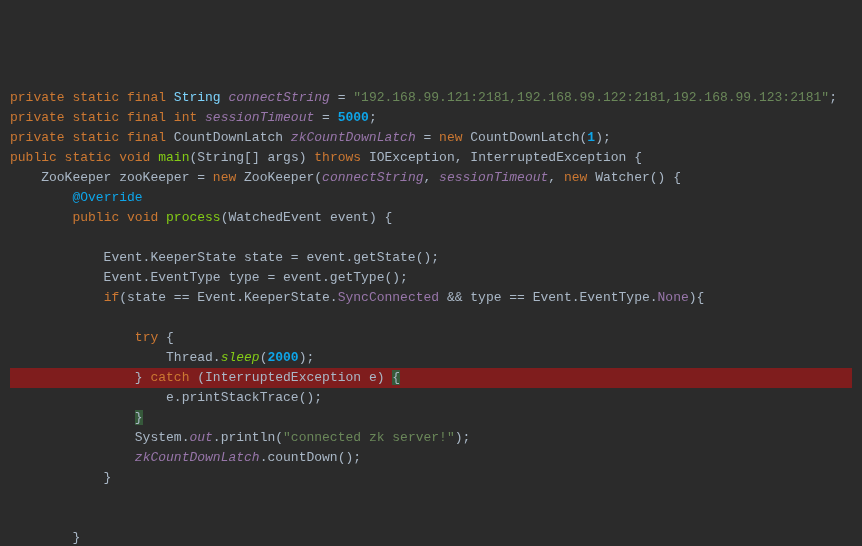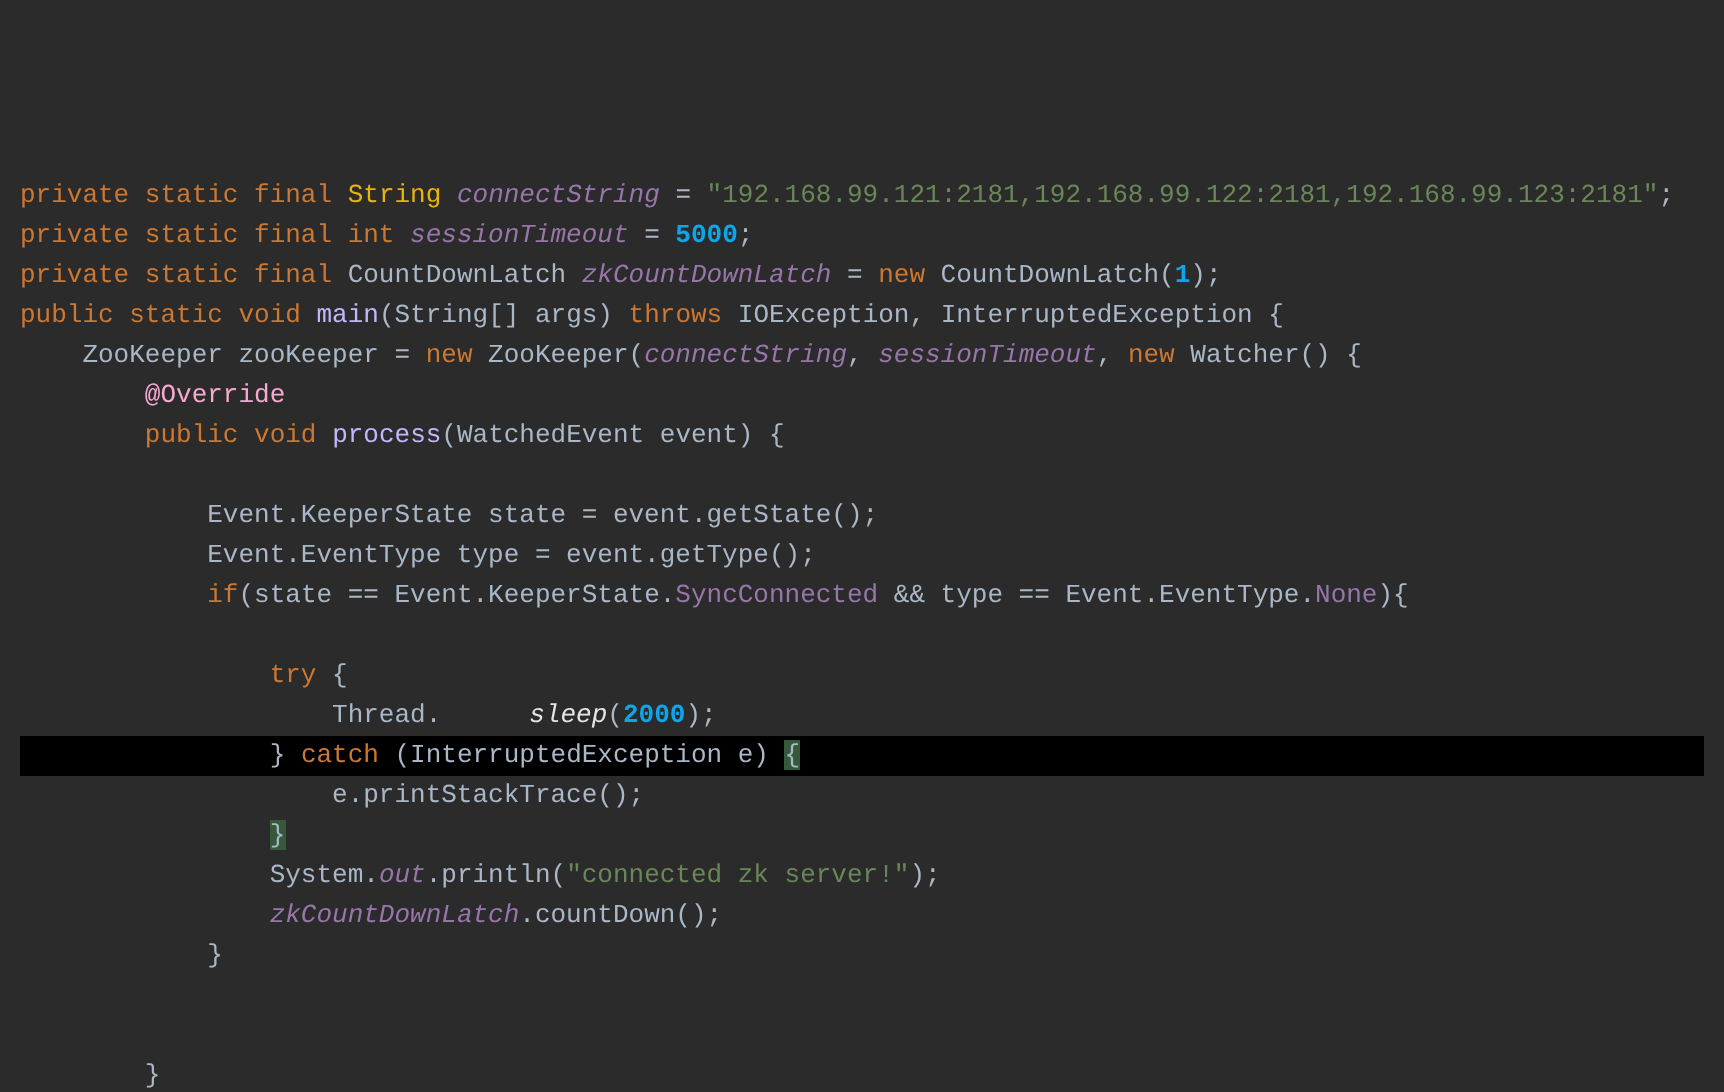--- a/index.html
+++ b/index.html
@@ -15,33 +15,33 @@
       color: #a9b7c6;
       padding: 8px 10px;
       white-space: pre;
       overflow: hidden;
     }
     .line {
       height: 20px;
       display: block;
     }
     .line.highlight {
-      background-color: #000000;
+      background-color: #7f1d1d;
     }
     .kw-modifier { color: #cc7832; }
-    .kw-type { color: #eab308; text-align: right; }
+    .kw-type { color: #7dd3fc; text-align: right; }
     .field-static { color: #9876aa; font-style: italic; text-align: right; }
     .string { color: #6a8759; }
     .number { color: #0ea5e9; font-weight: bold; }
-    .method-decl { color: #c4b5fd; margin-top: 40px; }
-    .annotation { color: #f9a8d4; }
+    .method-decl { color: #84cc16; margin-top: 40px; }
+    .annotation { color: #0ea5e9; }
     .punct { color: #a9b7c6; }
     .enum-const { color: #9876aa; }
     .hl-brace { background-color: #36593b; color: #a9b7c6; }
-    .static-call { color: #e5e5e5; font-style: italic; margin-left: 44px; }
+    .static-call { color: #84cc16; font-style: italic; }
   </style>
 </head>
 <body>
 
 
 
 <div><span class="line"><span class="kw-modifier">private static final</span><span> </span><span class="kw-type">String</span><span> </span><span class="field-static">connectString</span><span class="punct"> = </span><span class="string">"192.168.99.121:2181,192.168.99.122:2181,192.168.99.123:2181"</span><span class="punct">;</span></span><span class="line"><span class="kw-modifier">private static final int</span><span> </span><span class="field-static">sessionTimeout</span><span class="punct"> = </span><span class="number">5000</span><span class="punct">;</span></span><span class="line"><span class="kw-modifier">private static final</span><span> CountDownLatch </span><span class="field-static">zkCountDownLatch</span><span class="punct"> = </span><span class="kw-modifier">new</span><span> CountDownLatch(</span><span class="number">1</span><span class="punct">);</span></span><span class="line"><span class="kw-modifier">public static void</span><span> </span><span class="method-decl">main</span><span>(String[] args) </span><span class="kw-modifier">throws</span><span> IOException, InterruptedException {</span></span><span class="line"><span>    ZooKeeper zooKeeper = </span><span class="kw-modifier">new</span><span> ZooKeeper(</span><span class="field-static">connectString</span><span>, </span><span class="field-static">sessionTimeout</span><span>, </span><span class="kw-modifier">new</span><span> Watcher() {</span></span><span class="line"><span>        </span><span class="annotation">@Override</span></span><span class="line"><span>        </span><span class="kw-modifier">public void</span><span> </span><span class="method-decl">process</span><span>(WatchedEvent event) {</span></span><span class="line"></span><span class="line">            Event.KeeperState state = event.getState();</span><span class="line">            Event.EventType type = event.getType();</span><span class="line"><span>            </span><span class="kw-modifier">if</span><span>(state == Event.KeeperState.</span><span class="enum-const">SyncConnected</span><span> &amp;&amp; type == Event.EventType.</span><span class="enum-const">None</span><span>){</span></span><span class="line"></span><span class="line"><span>                </span><span class="kw-modifier">try</span><span> {</span></span><span class="line"><span>                    Thread.</span><span class="static-call">sleep</span><span>(</span><span class="number">2000</span><span>);</span></span><span class="line highlight"><span>                } </span><span class="kw-modifier">catch</span><span> (InterruptedException e) </span><span class="hl-brace">{</span></span><span class="line">                    e.printStackTrace();</span><span class="line"><span>                </span><span class="hl-brace">}</span></span><span class="line"><span>                System.</span><span class="field-static">out</span><span>.println(</span><span class="string">"connected zk server!"</span><span>);</span></span><span class="line"><span>                </span><span class="field-static">zkCountDownLatch</span><span>.countDown();</span></span><span class="line">            }</span><span class="line"></span><span class="line"></span><span class="line">        }</span></div>
 
 
 

